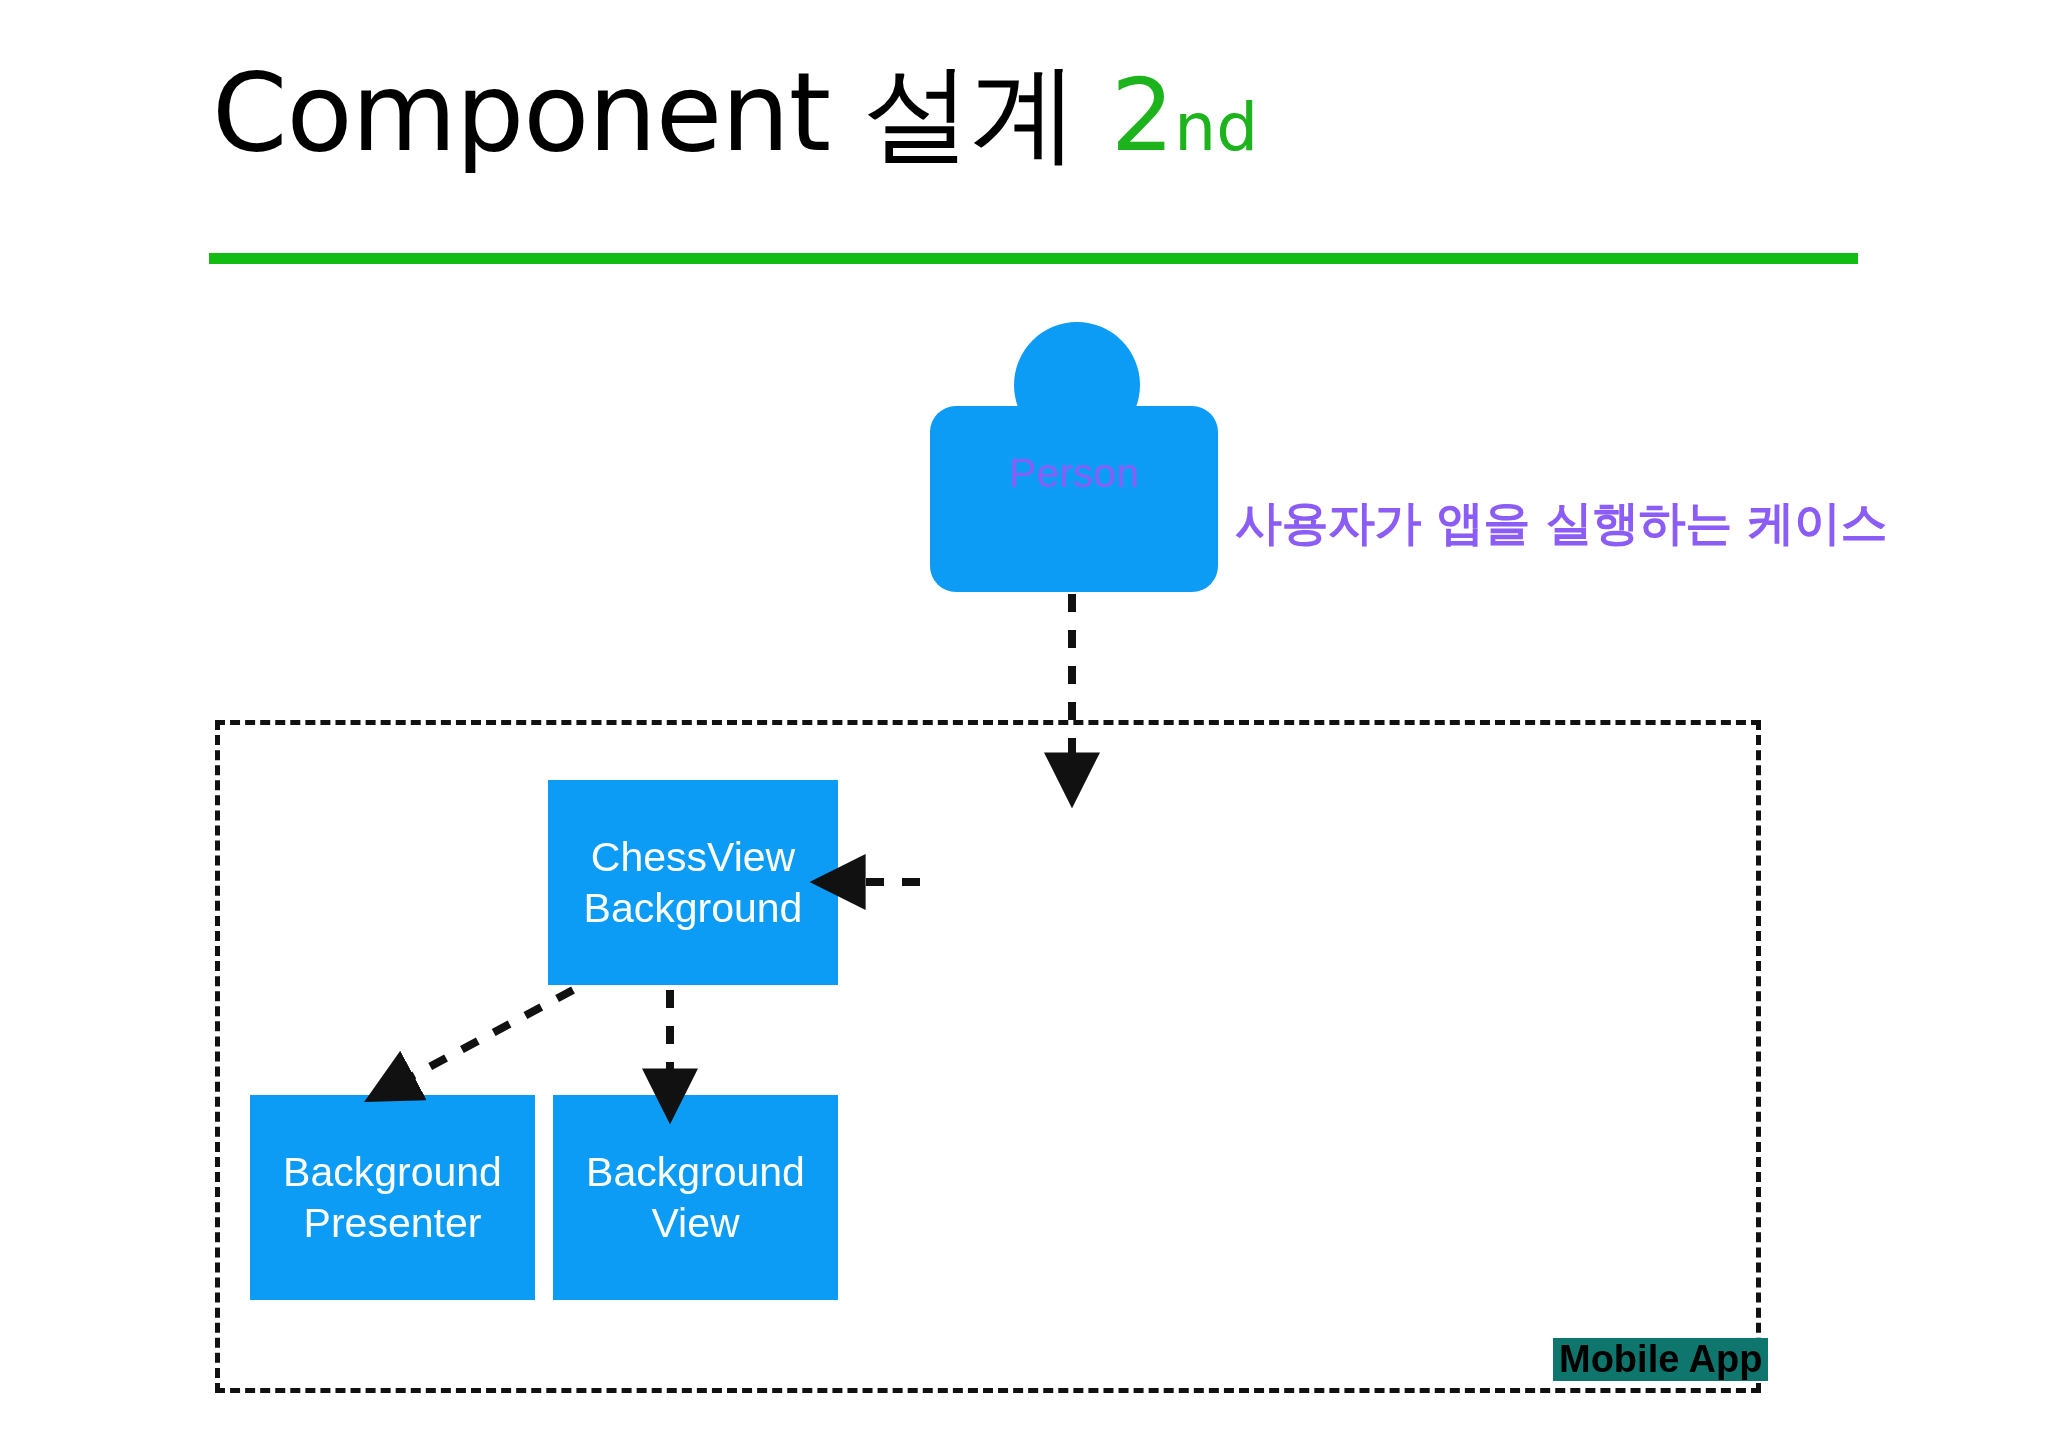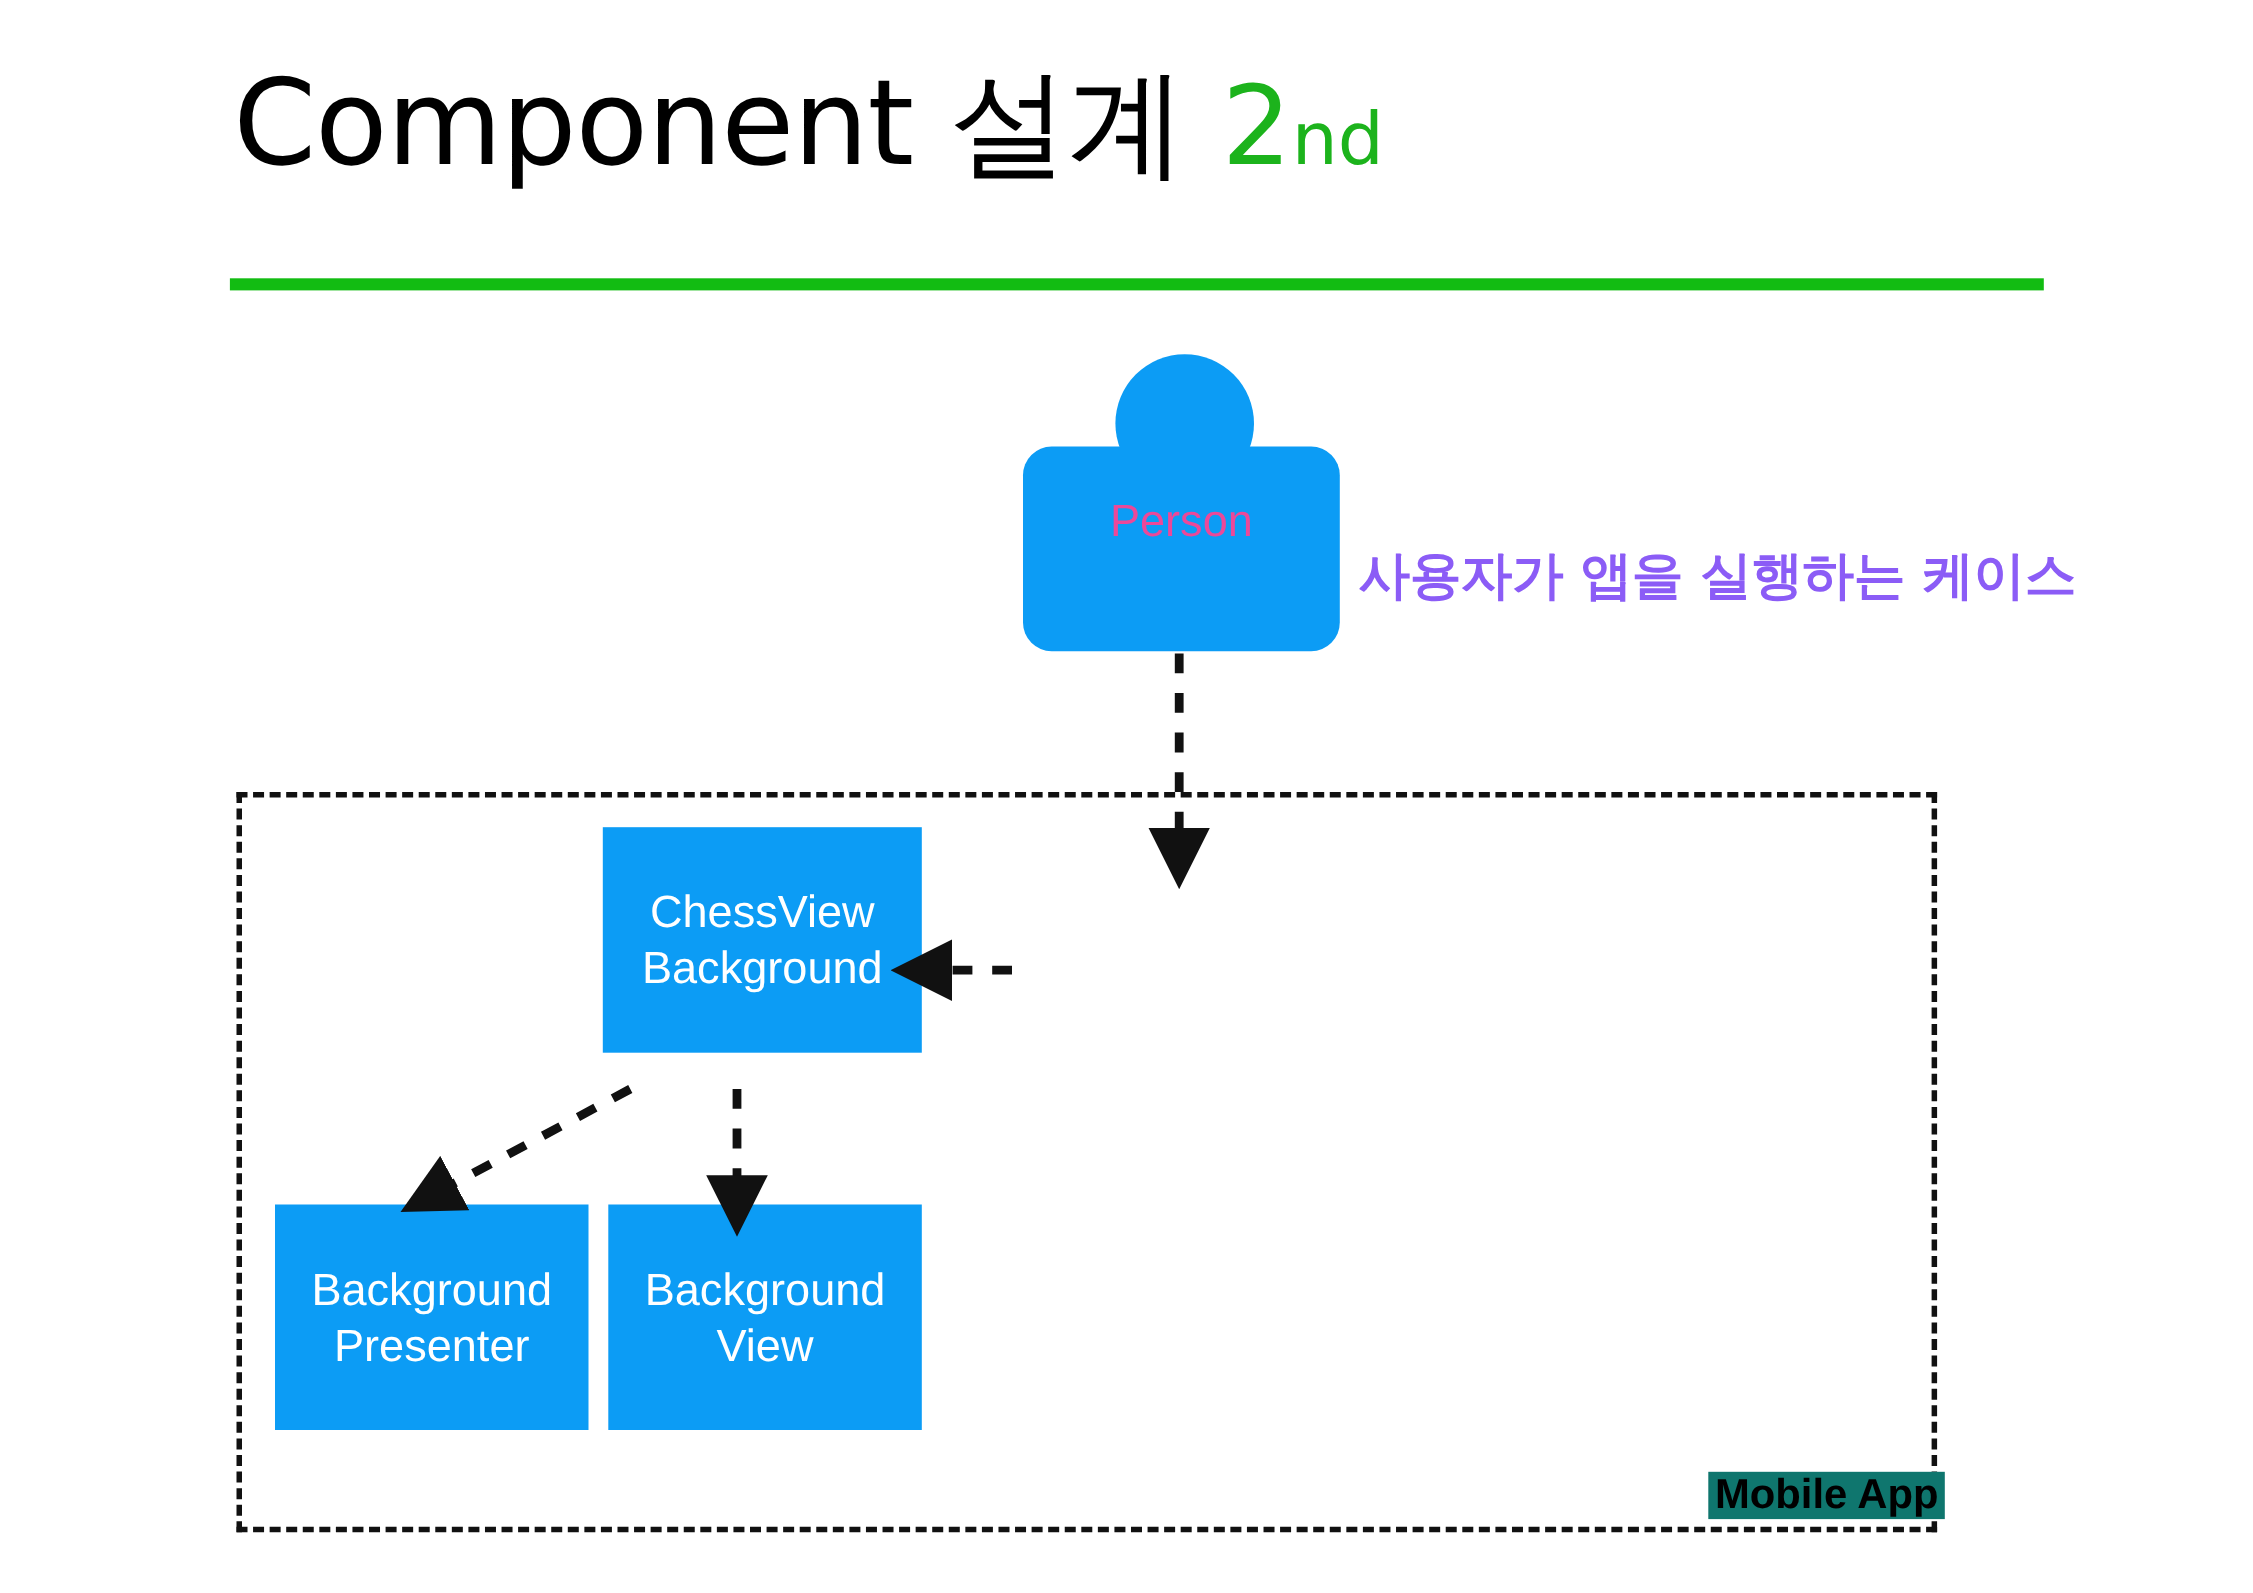--- a/index.html
+++ b/index.html
@@ -103,21 +103,21 @@
     border-radius: 26px;
     background: #0C9CF5;
   }
   #actor-label {
     position: absolute;
     left: 0;
     top: 128px;
     width: 288px;
     text-align: center;
     font-size: 41px;
-    color: #ec4899;
+    color: #8b5cf6;
     font-family: "Liberation Sans", sans-serif;
   }
 
   
   #actor-caption {
     position: absolute;
     left: 1235px;
     top: 492px;
     font-family: "DejaVu Sans", "Liberation Sans", sans-serif;
     font-size: 47px;
@@ -156,21 +156,21 @@
     background: #0C9CF5;
     display: flex;
     align-items: center;
     justify-content: center;
     text-align: center;
     color: #ffffff;
     font-family: "Liberation Sans", sans-serif;
     font-size: 41px;
     line-height: 1.22;
   }
-  #box-chessviewcontroller { left: 548px; top: 752px;  width: 290px; height: 205px; }
+  #box-chessviewcontroller { left: 548px; top: 780px;  width: 290px; height: 205px; }
   #box-appdelegate        { left: 925px; top: 780px;  width: 290px; height: 205px; }
   #box-backgroundpresenter{ left: 250px; top: 1095px; width: 285px; height: 205px; }
   #box-backgroundview     { left: 553px; top: 1095px; width: 285px; height: 205px; }
 
   
   #arrow-layer {
     position: absolute;
     left: 0; top: 0;
     width: 2048px;
     height: 1448px;

